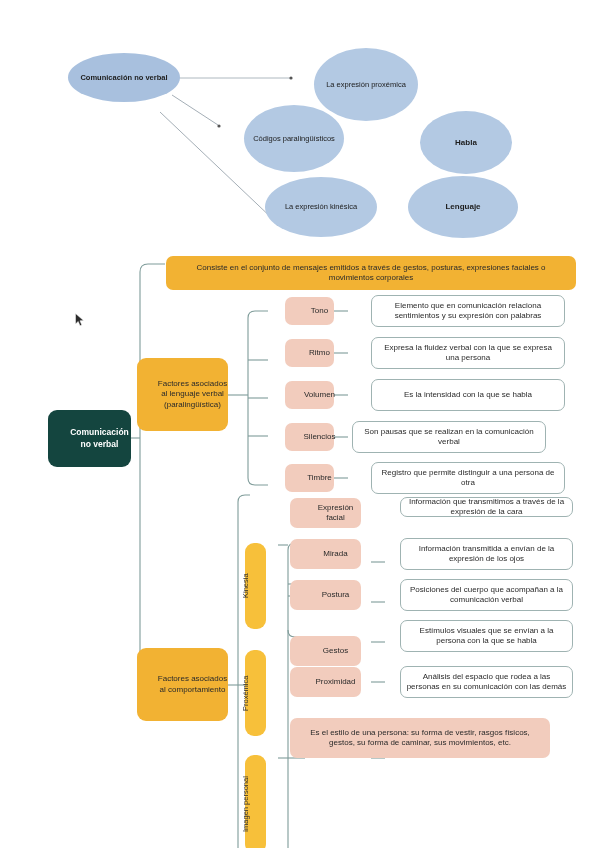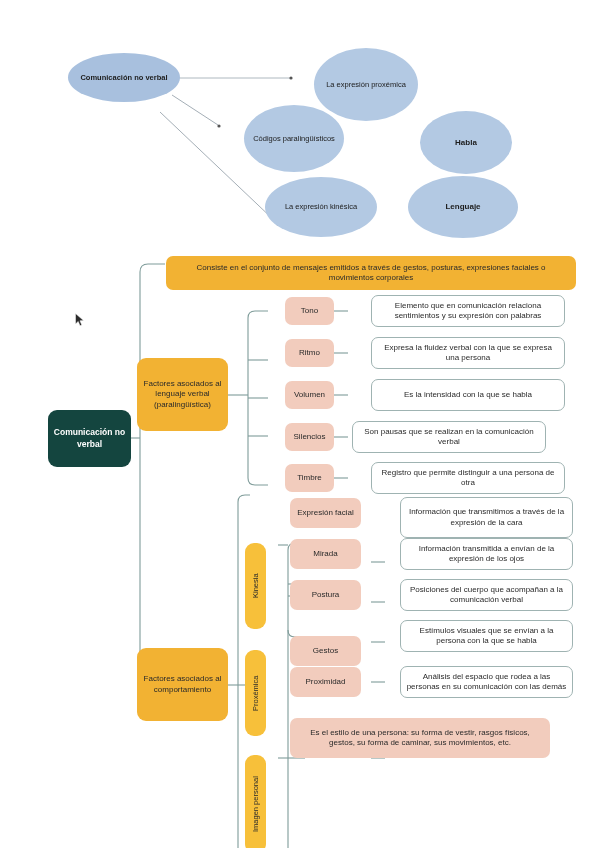--- a/index.html
+++ b/index.html
@@ -36,20 +36,21 @@
   
   #tree{position:absolute;left:0;top:250px;width:599px;height:598px;}
   .node{
     position:absolute;
     box-sizing:border-box;
     display:flex;
     align-items:center;
     justify-content:center;
     text-align:center;
     line-height:1.3;
+    padding-left:20px;
   }
   .node.green{
     background:#14453f;
     color:#ffffff;
     border-radius:9px;
     font-weight:bold;
     font-size:8.5px;
   }
   .node.amber{
     background:#f2b233;
@@ -245,21 +246,21 @@
     <div class="node vbar" style="left:245px;top:400px;width:21px;height:86px;">
       <span>Proxémica</span>
       </div>
     <div class="node vbar" style="left:245px;top:505px;width:21px;height:98px;">
       <span>Imagen personal</span>
       </div>
 
     <div class="node pink" style="left:290px;top:248px;width:71px;height:30px;">
       <span>Expresión facial</span>
       </div>
-    <div class="node outline" style="left:400px;top:247px;width:173px;height:41px;">
+    <div class="node outline" style="left:400px;top:247px;width:173px;height:20px;">
       <span>Información que transmitimos a través de la expresión de la cara</span>
       </div>
 
     <div class="node pink" style="left:290px;top:289px;width:71px;height:30px;">
       <span>Mirada</span>
       </div>
     <div class="node outline" style="left:400px;top:288px;width:173px;height:32px;">
       <span>Información transmitida a envían de la expresión de los ojos</span>
       </div>
 

